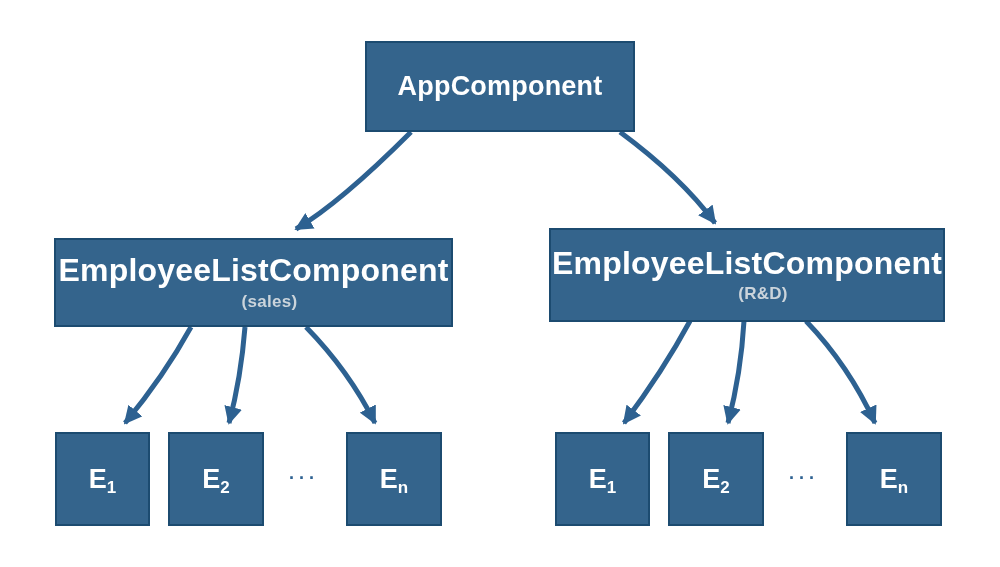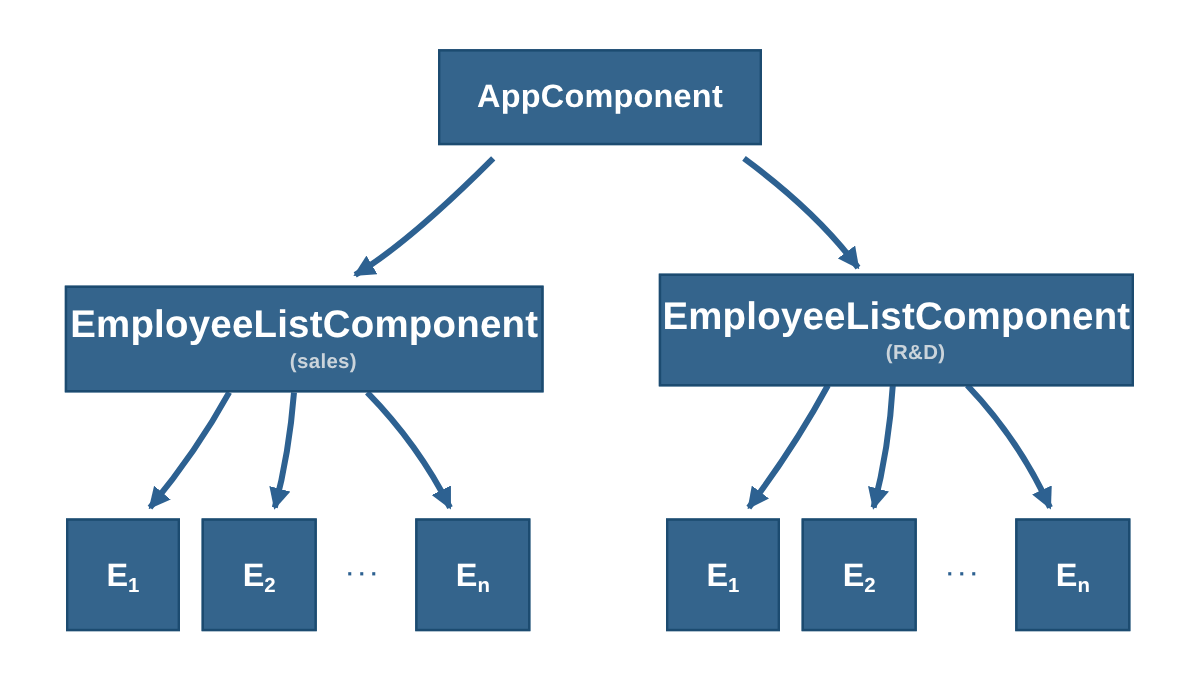--- a/index.html
+++ b/index.html
@@ -67,21 +67,21 @@
   .dots {
     position: absolute;
     color: var(--arrow, #2d6191);
     font-size: 18px;
     font-weight: bold;
     letter-spacing: 4px;
     text-align: center;
     width: 44px;
   }
   
-  .app-box   { left: 365px; top: 41px;  width: 270px; height: 80px; }
+  .app-box   { left: 365px; top: 41px;  width: 270px; height: 91px; }
   .sales-box { left: 54px;  top: 238px; width: 399px; height: 89px; }
   .rd-box    { left: 549px; top: 228px; width: 396px; height: 94px; }
   .le1 { left: 55px;  top: 432px; width: 95px; height: 94px; }
   .le2 { left: 168px; top: 432px; width: 96px; height: 94px; }
   .len { left: 346px; top: 432px; width: 96px; height: 94px; }
   .re1 { left: 555px; top: 432px; width: 95px; height: 94px; }
   .re2 { left: 668px; top: 432px; width: 96px; height: 94px; }
   .ren { left: 846px; top: 432px; width: 96px; height: 94px; }
   .ldots { left: 282px; top: 468px; }
   .rdots { left: 782px; top: 468px; }

